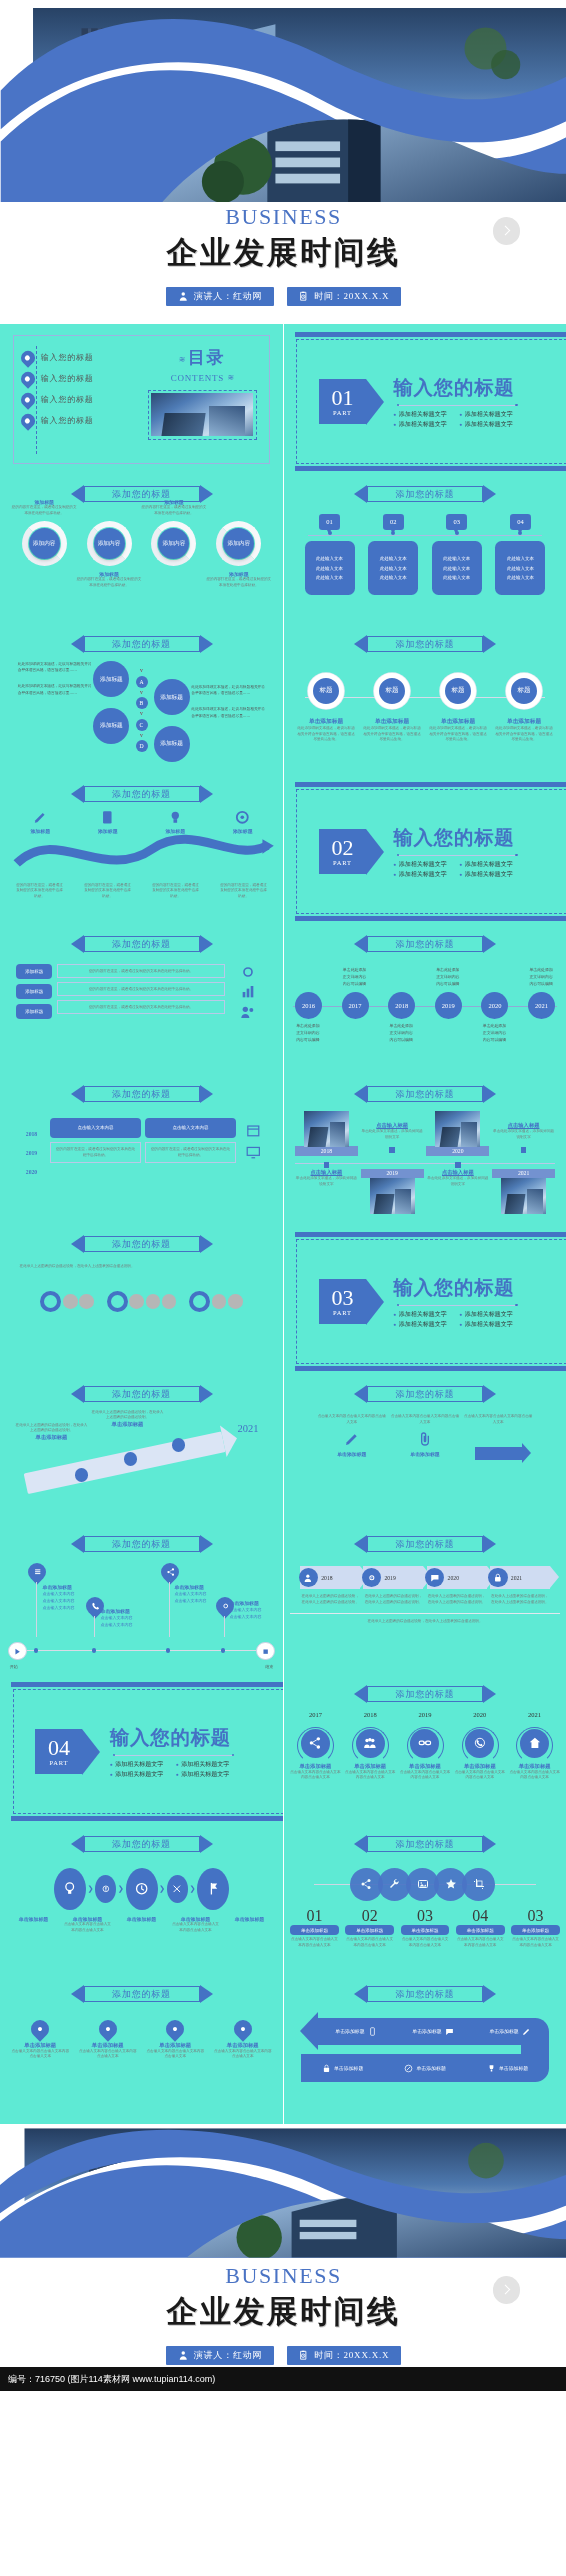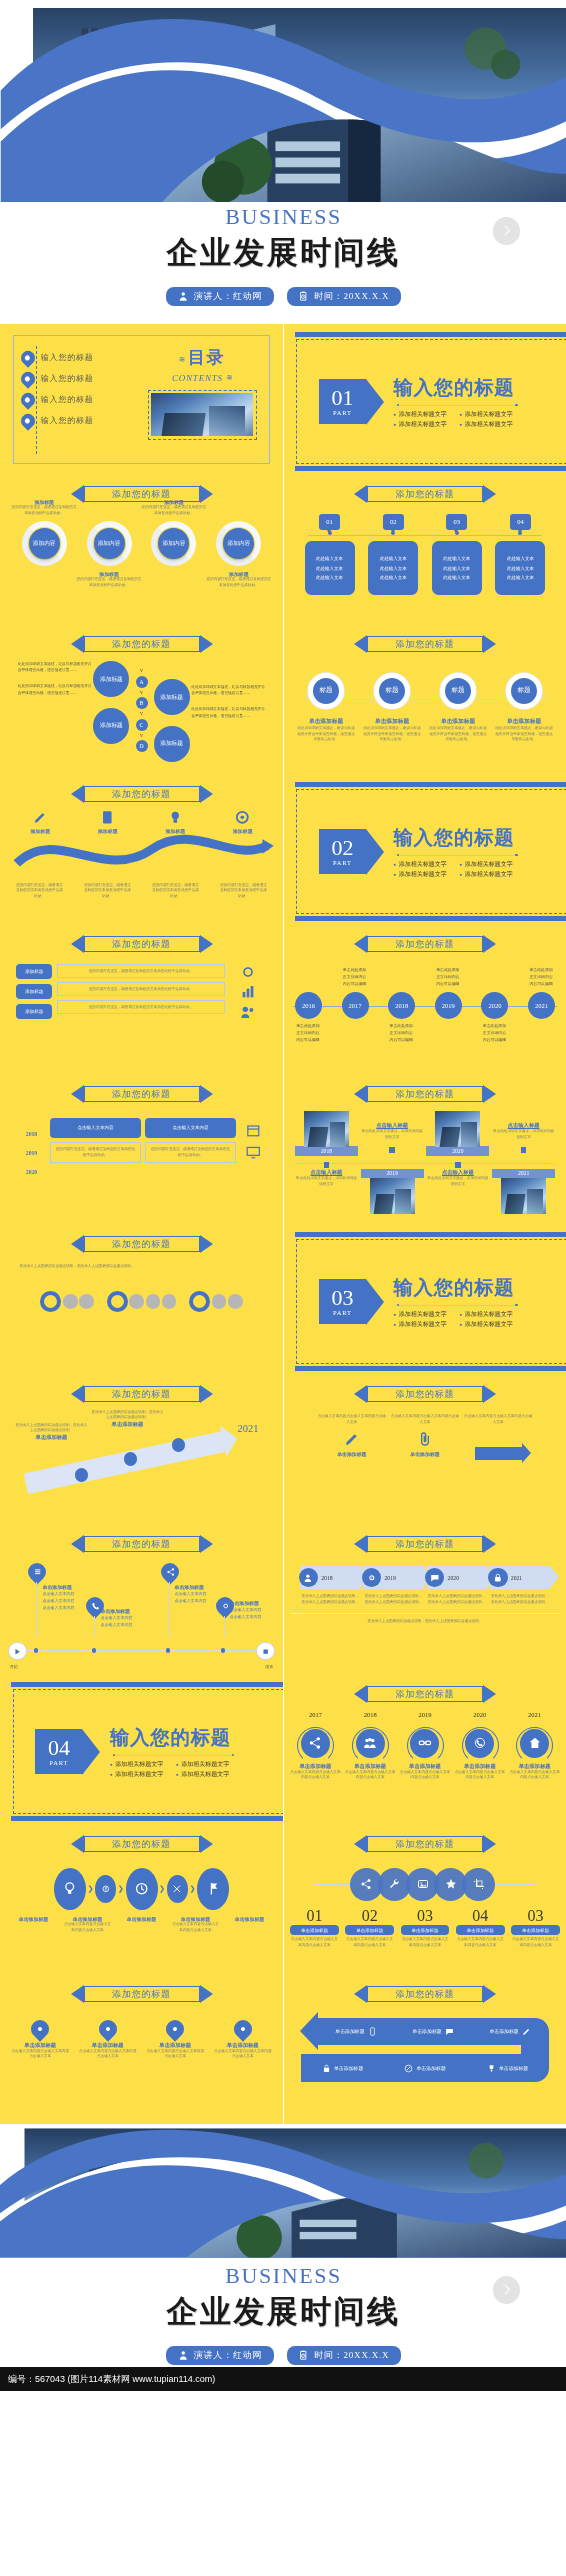--- a/index.html
+++ b/index.html
@@ -20,39 +20,39 @@
     color:#4a73c4; font-size:22px; letter-spacing:1.6px; font-weight:400;
     font-family:"Liberation Serif", serif;
   }
   .biz-cn {
     color:#1a1a1a; font-size:31px; font-weight:bold; letter-spacing:2.4px;
     margin-top:1.6px; text-shadow:0.8px 0.8px 0 #ccc;
     font-family:"DejaVu Serif", serif;
   }
   .badges { display:flex; justify-content:center; gap:13px; margin-top:13px; }
   .badge {
-    background:#4472c4; color:#fff; border-radius:8px;
+    background:#4472c4; color:#fff; border-radius:1px;
     padding:3.2px 11.3px; font-size:9px; display:flex; align-items:center; gap:5.7px;
     letter-spacing:0.8px;
   }
   .badge svg { width:10.5px; height:10.5px; fill:#fff; }
   .circ-arrow {
     position:absolute; width:27.5px; height:27.5px; border-radius:50%;
     background:#e3e3e3; display:flex; align-items:center; justify-content:center;
   }
   .circ-arrow::after {
     content:""; width:5.7px; height:5.7px; border-top:1.6px solid #fff;
     border-right:1.6px solid #fff; transform:rotate(45deg); margin-left:-1.6px;
   }
 
   
   .grid { display:grid; grid-template-columns:1fr 1fr; }
   .slide {
     width:283px; height:150px; position:relative; overflow:hidden;
-    background:#fde047; padding:3.2px 6.5px;
+    background:#5eead4; padding:3.2px 6.5px;
   }
 
   
   .sec {
     border-top:5.7px solid #4472c4; border-bottom:5.7px solid #4472c4;
     margin:4.9px 4.9px; width:274px; height:139px; position:relative;
     display:flex; align-items:center; padding-left:24px;
   }
   .sec::before {
     content:""; position:absolute; left:1.6px; right:1.6px; top:1.6px; bottom:1.6px;
@@ -99,21 +99,21 @@
   .toc-spine { position:absolute; left:15.4px; top:0; bottom:0; width:0.8px; border-left:0.8px dashed #4472c4; }
   .toc-item { display:flex; align-items:center; gap:6.5px; margin-bottom:7.3px; position:relative; z-index:2; }
   .pin {
     width:13.8px; height:13.8px; background:#4472c4; border-radius:50% 50% 50% 0;
     transform:rotate(-45deg); display:flex; align-items:center; justify-content:center; flex:0 0 auto;
   }
   .pin::after { content:""; width:4.9px; height:4.9px; background:#fff; border-radius:50%; }
   .toc-lbl { font-size:8px; color:#555; letter-spacing:0.8px; }
   .toc-right { flex:1; position:relative; text-align:center; }
   .toc-cn { color:#4472c4; font-size:17px; font-weight:bold; letter-spacing:1.6px; }
-  .toc-en { color:#4472c4; font-size:9px; letter-spacing:0.8px; line-height:1.1;font-style:italic; }
+  .toc-en { color:#4472c4; font-size:9px; letter-spacing:0.8px; line-height:1.1; }
   .wv { display:inline-block; color:#4472c4; font-size:8px; letter-spacing:-0.8px; vertical-align:middle; }
   .toc-photo {
     margin:4.9px auto 0; width:109px; height:50px; border:0.8px dashed #4472c4;
     padding:2.4px;
   }
   .photo { width:100%; height:100%; background:
       linear-gradient(150deg,#2d4a73 0%,#4e7bb5 28%,#93b8dc 55%,#c8dcee 72%,#5a7fa8 100%);
     position:relative; overflow:hidden; }
   .photo::before { content:""; position:absolute; left:12%; bottom:0; width:40%; height:55%;
     background:linear-gradient(120deg,#20354f,#4b6e96); transform:skewX(-8deg); }
@@ -1501,15 +1501,15 @@
             <rect x="9" y="1.5" width="6" height="3" rx="1"></rect>
           </svg>
         <span>时间：20XX.X.X</span>
       </div>
     </div>
   </div>
   <div class="circ-arrow" style="right:47px; top:152px;"></div>
 </div>
 
 <div class="footer-bar">
-  <span>编号：567043 (图片114素材网 www.tupian114.com)</span>
+  <span>编号：716750 (图片114素材网 www.tupian114.com)</span>
 </div>
 
 
 </body></html>

